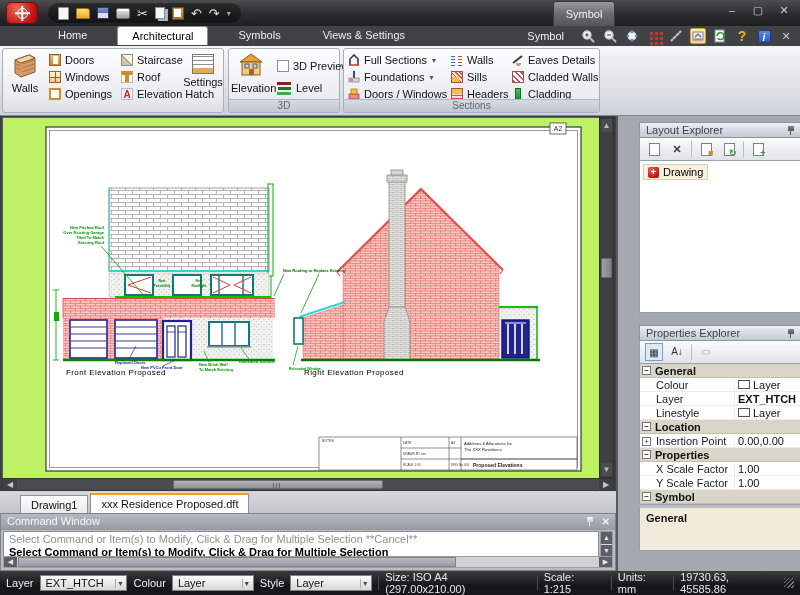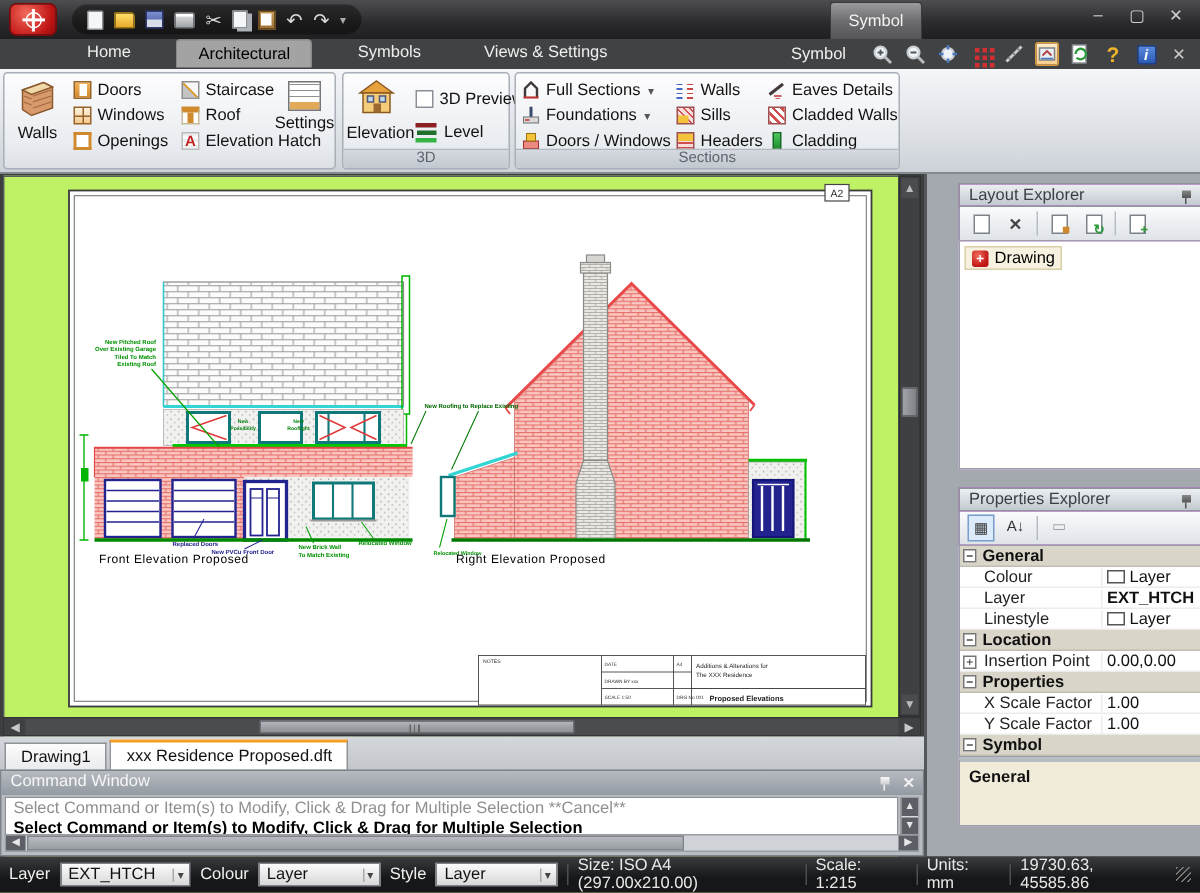--- a/index.html
+++ b/index.html
@@ -23,21 +23,21 @@
 .qa-paste{width:12px;height:13px;background:linear-gradient(#fff,#fff) 50% 60%/7px 8px no-repeat,linear-gradient(#c79a5a,#9e7335);border:1px solid #6e5020}
 .title-text{position:absolute;left:458px;top:23px;color:#e9e9e9;font-size:13px;letter-spacing:.5px}
 .ctxgroup{position:absolute;left:553px;top:1px;width:62px;height:25px;background:linear-gradient(#9a9a9c,#6d6d6f 50%,#555557);border:1px solid #3a3a3c;border-bottom:none;border-radius:3px 3px 0 0;color:#f2f2f2;text-align:center;line-height:24px}
 .winbtns{position:absolute;right:8px;top:4px;display:flex;gap:10px;color:#cfcfcf;font-size:11px}
 .winbtns span{width:16px;text-align:center;cursor:default}
 
 
 .tabrow{position:absolute;left:0;top:26px;width:800px;height:20px;background:#404244}
 .tabs{position:absolute;left:46px;top:0;display:flex;gap:18px}
 .tab{color:#eee;padding:3px 12px;cursor:default}
-.tab.active{background:#a3a3a3;color:#000;border-radius:3px 3px 0 0;border:1px solid #8a8a8a;border-bottom:none;padding:3px 14px}
+.tab.active{background:#ffffff;color:#000;border-radius:3px 3px 0 0;border:1px solid #8a8a8a;border-bottom:none;padding:3px 14px}
 .tabrow-right{position:absolute;right:6px;top:0;height:20px;display:flex;align-items:center;gap:6px}
 .ctxtab{color:#f0f0f0;margin-right:10px}
 .vt{width:16px;height:16px;display:flex;align-items:center;justify-content:center;flex:none}
 .vt svg{display:block}
 .vt-active{background:linear-gradient(#fdeccb,#f7cf8d);border:1px solid #d89a3e;border-radius:2px}
 .griddots{width:3px;height:3px;background:#d23030;box-shadow:5px 0 #d23030,10px 0 #d23030,0 5px #d23030,5px 5px #d23030,10px 5px #d23030,0 10px #d23030,5px 10px #d23030,10px 10px #d23030;margin:-5px 0 0 -5px}
 .q{color:#f0b428;font-weight:bold;font-size:14px}
 .info-i{width:13px;height:13px;background:linear-gradient(#5a8ade,#2a5ab4);border:1px solid #1c3f86;color:#fff;font-weight:bold;font-style:italic;font-size:10px;text-align:center;line-height:13px;border-radius:2px}
 .x-g{color:#c8c8c8;font-size:11px}
 
@@ -69,21 +69,21 @@
 .canvas{position:absolute;left:2px;top:117px;width:597px;height:457px;background:#bef264;border:1px solid #5a5d60;border-right:none}
 .vscroll{position:absolute;left:599px;top:117px;width:15px;height:361px;background:#3e4042;border:1px solid #2e3032}
 .vscroll .arr{position:absolute;left:1px;width:11px;height:13px;color:#b9bcbe;font-size:8px;text-align:center;line-height:13px;background:#4a4c4e}
 .vscroll .thumb{position:absolute;left:1px;top:140px;width:11px;height:20px;background:linear-gradient(90deg,#9fa3a7,#7d8185);border:1px solid #63676b;border-radius:1px}
 .hscroll{position:absolute;left:2px;top:478px;width:612px;height:13px;background:#4a4c4e;border:1px solid #323436}
 .hscroll .arr{position:absolute;top:0;width:14px;height:11px;color:#c6c9cb;font-size:8px;text-align:center;line-height:11px;background:#3e4042}
 .hscroll .thumb{position:absolute;left:170px;top:1px;width:210px;height:9px;background:linear-gradient(#b2b6ba,#8d9195);border:1px solid #6a6e72;border-radius:1px}
 .hthumb-grip{position:absolute;left:50%;top:2px;width:9px;height:5px;margin-left:-5px;background:repeating-linear-gradient(90deg,#666 0 1px,transparent 1px 3px)}
 
 
-.doctabs{position:absolute;left:0;top:491px;width:616px;height:24px;background:linear-gradient(#d4d7db,#c2c6cb);border-bottom:1px solid #9a9ea3;display:flex;align-items:flex-end;padding-left:3px}
+.doctabs{position:absolute;left:0;top:491px;width:616px;height:24px;background:linear-gradient(#d4d7db,#c2c6cb);border-bottom:1px solid #9a9ea3;display:flex;align-items:flex-end;padding-left:20px}
 .dtab{height:19px;line-height:18px;padding:0 10px;background:linear-gradient(#fcfcfc,#e9eaec);border:1px solid #8f9398;border-bottom:none;margin-right:2px;color:#111}
 .dtab.active{background:#fff;border-top:2px solid #f59d1e;height:21px;line-height:19px}
 
 
 .cmd{position:absolute;left:0;top:513px;width:616px;height:58px;background:#b9bdc3;border:1px solid #7e838a}
 .cmd-title{height:16px;background:linear-gradient(#b6bac1,#939aa2);color:#f6f6f6;padding:1px 6px;position:relative}
 .cmd-body{position:absolute;left:2px;right:16px;top:17px;height:27px;background:#fff;border:1px solid #8a8f96;overflow:hidden}
 .cmd-line1{color:#8f8f8f;padding:1px 5px;white-space:nowrap}
 .cmd-line2{color:#000;font-weight:bold;padding:0 5px;white-space:nowrap}
 .cmd-vsb{position:absolute;right:2px;top:17px;width:13px;height:27px;background:#d7dade;border:1px solid #9a9ea3}

